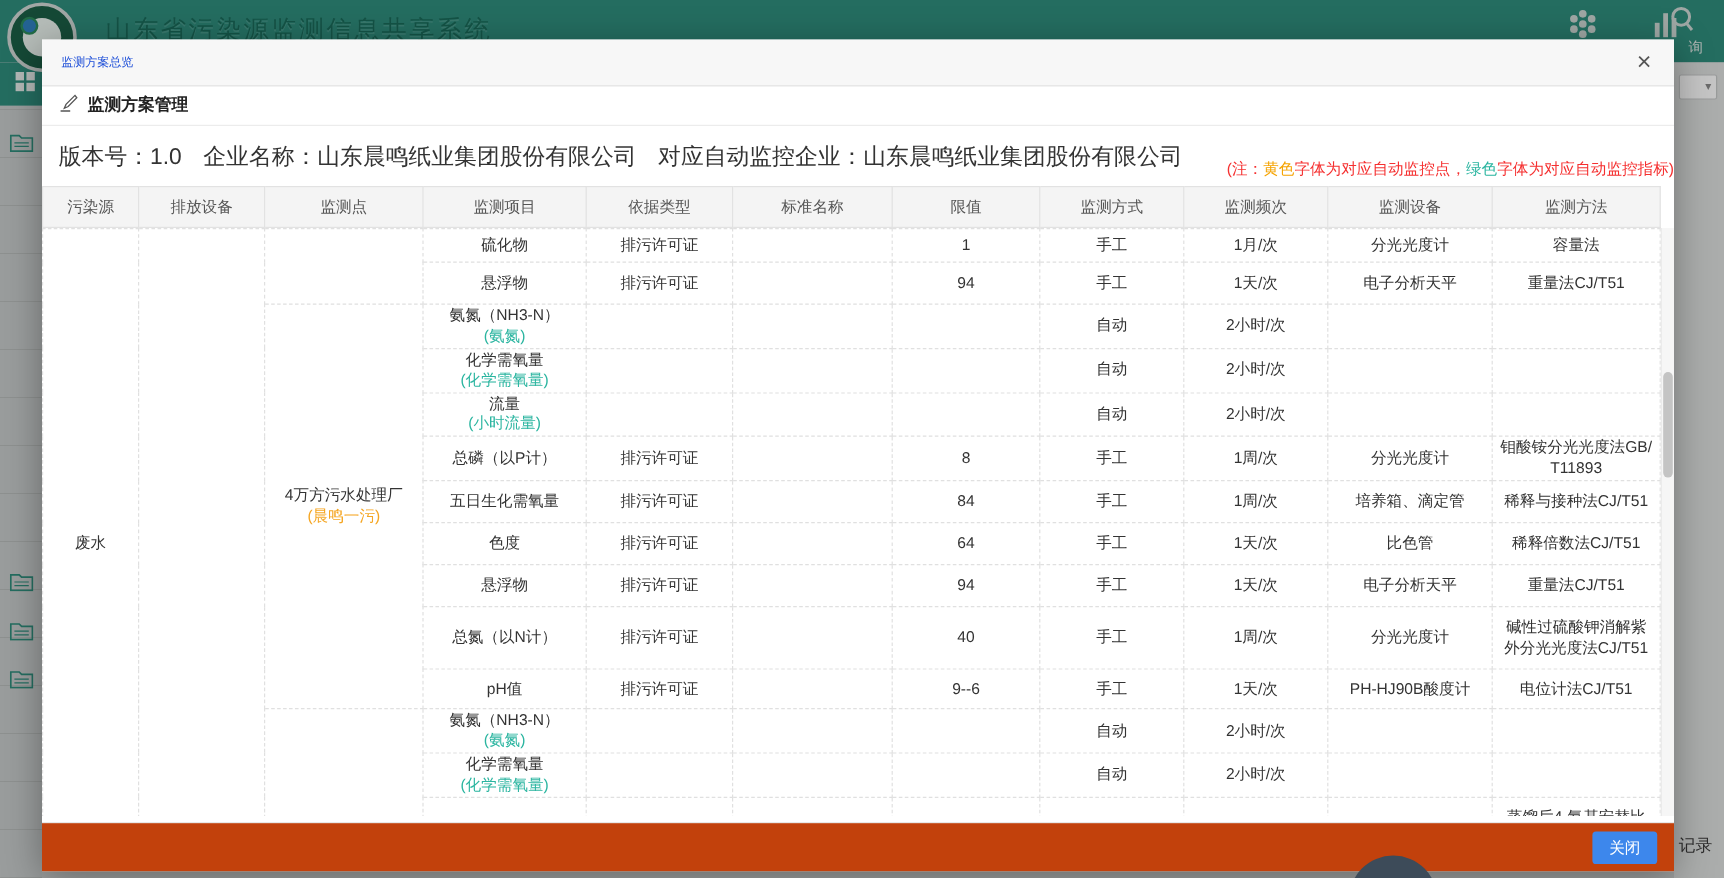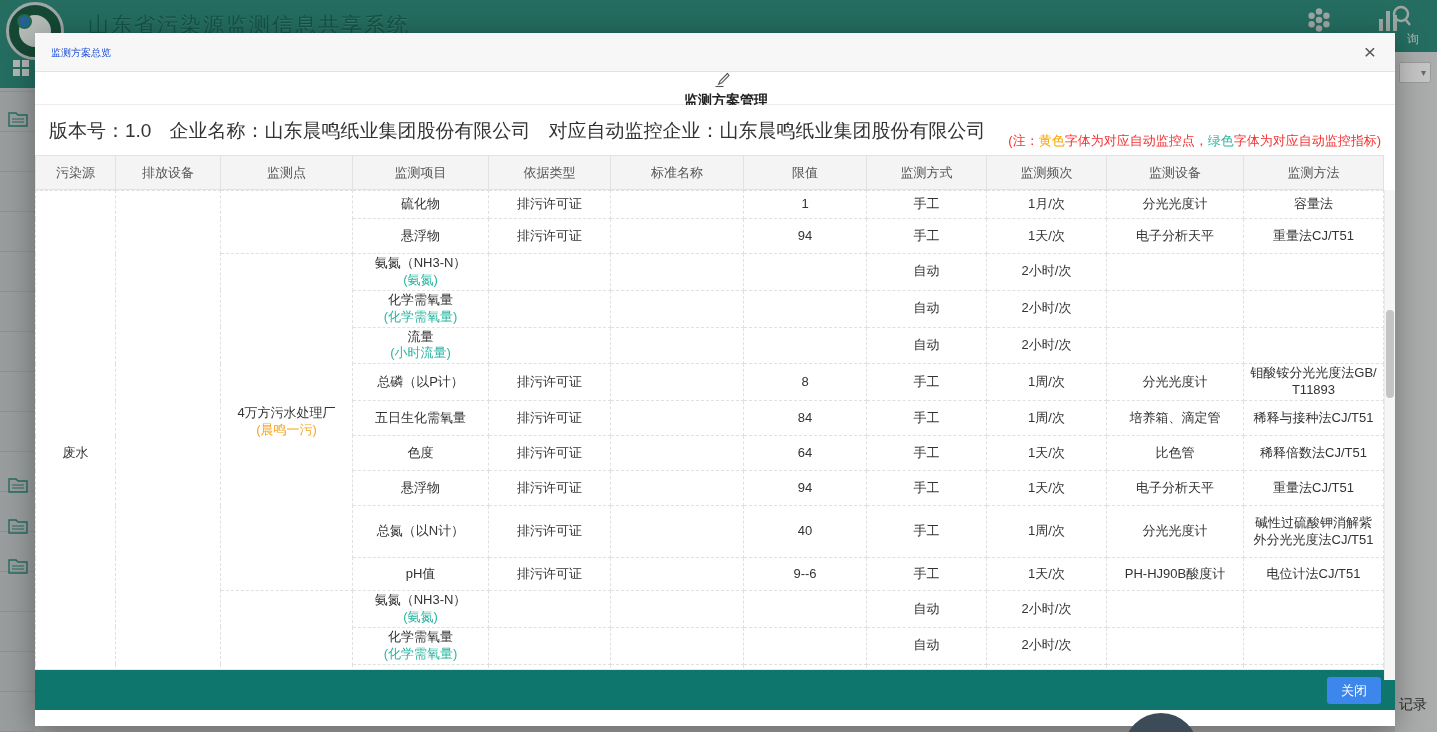--- a/index.html
+++ b/index.html
@@ -34,28 +34,28 @@
 
   
   .overlay { position: absolute; inset: 0; background: rgba(0,0,0,0.22); z-index: 5; }
 
   
   .modal { position: absolute; left: 35px; top: 33px; width: 1360px; height: 693px; background: #fff; z-index: 10; box-shadow: 0 6px 30px rgba(0,0,0,0.35); }
   .modal-header { height: 39px; background: #f7f7f7; border-bottom: 1px solid #e3e3e3; position: relative; }
   .modal-title { position: absolute; left: 16px; top: 0; line-height: 39px; font-size: 10px; color: #1d4ed8; }
   .modal-close { position: absolute; right: 12px; top: 6px; width: 26px; height: 26px; font-size: 21px; color: #555; text-align: center; line-height: 26px; cursor: pointer; }
 
-  .section-bar { height: 33px; border-bottom: 1px solid #ececec; display: flex; align-items: center; padding-left: 14px; background: #fff; flex-direction: column; }
+  .section-bar { height: 33px; border-bottom: 1px solid #ececec; display: flex; align-items: center; padding-left: 14px; background: #fff; }
   .section-title { font-size: 14px; font-weight: bold; color: #222; margin-left: 8px; }
 
   .info-row { position: relative; height: 50px; background: #fff; }
   .info-left { position: absolute; left: 14px; top: 13px; font-size: 19px; color: #333; }
   .info-left b { font-weight: normal; }
   .info-gap { display: inline-block; width: 18px; }
-  .note { position: absolute; right: 14px; bottom: 5px; font-size: 13px; color: #f53030; }
+  .note { position: absolute; right: 0; bottom: 5px; font-size: 13px; color: #f53030; }
   .w-yellow { color: #f5a300; }
   .w-green { color: #2bb5a0; }
 
   
   table { border-collapse: collapse; table-layout: fixed; width: 1348px; }
   .thead-wrap { height: 35px; overflow: hidden; }
   th { height: 34px; background: #f4f4f4; border: 1px solid #e2e2e2; font-size: 13px; font-weight: normal; color: #555; text-align: center; }
   .tbody-wrap { position: relative; height: 490px; overflow: hidden; }
   td { border: 1px dashed #e0e0e0; font-size: 13px; color: #333; text-align: center; vertical-align: middle; padding: 1px 6px; line-height: 1.3; word-break: break-all; }
   tbody tr { height: 35px; }
@@ -63,21 +63,21 @@
   tbody tr:nth-child(10) { height: 52px; }
   tbody tr:nth-child(11) { height: 33px; }
   tbody tr:nth-child(13) { height: 34px; }
   tbody tr:nth-child(14) { height: 52px; }
   .sub-green { color: #2bb5a0; }
   .sub-orange { color: #f5a623; }
 
   .scroll-track { position: absolute; right: 0; top: 157px; width: 11px; height: 490px; background: #f6f6f6; border-left: 1px solid #ebebeb; z-index: 11; }
   .scroll-thumb { position: absolute; left: 1px; top: 120px; width: 8px; height: 88px; background: #c4c4c4; border-radius: 4px; cursor: grab; }
 
-  .modal-footer { position: absolute; left: 0; bottom: 16px; width: 100%; height: 41px; background: #0f766e; border-top: 1px solid #e8e8e8; }
+  .modal-footer { position: absolute; left: 0; bottom: 0; width: 100%; height: 41px; background: #c2410c; border-top: 1px solid #e8e8e8; }
   .close-btn { position: absolute; right: 14px; top: 7px; width: 54px; height: 27px; background: #3d87ec; color: #fff; font-size: 13px; border: none; border-radius: 3px; cursor: pointer; font-family: inherit; }
 
   .float-bubble { position: absolute; left: 1124px; top: 713px; width: 74px; height: 74px; border-radius: 50%; background: #3d4b59; z-index: 20; }
 </style>
 </head>
 <body>
 
 <div class="page">
 
   <div class="app-header"></div>

